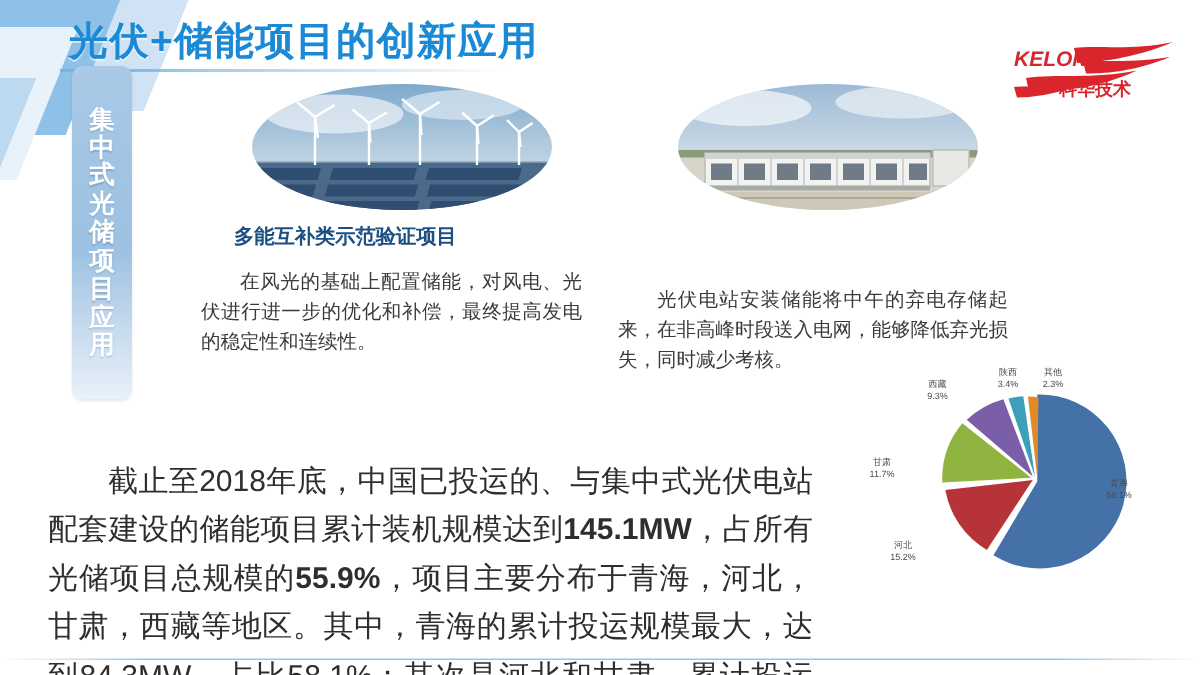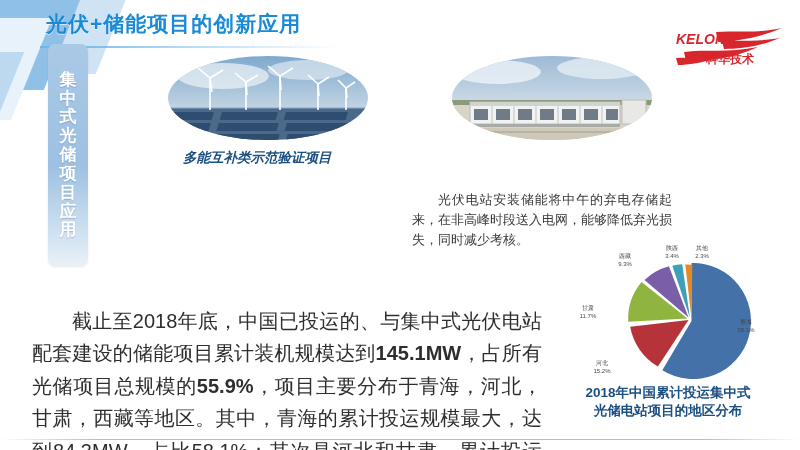--- a/index.html
+++ b/index.html
@@ -14,21 +14,21 @@
   
   .deco{position:absolute;left:0;top:0;width:150px;height:120px;overflow:hidden;pointer-events:none;}
   .deco .d1{position:absolute;left:-30px;top:-46px;width:150px;height:120px;background:#cfe3f5;transform:skewX(-22deg);}
   .deco .d2{position:absolute;left:-52px;top:-30px;width:120px;height:120px;background:#8fc0e8;transform:skewX(-22deg);}
   .deco .d3{position:absolute;left:-66px;top:18px;width:96px;height:110px;background:#e8f2fb;transform:skewX(-22deg);}
   .deco .d4{position:absolute;left:-80px;top:52px;width:86px;height:90px;background:#bcd9f0;transform:skewX(-22deg);}
 
   
   .title{
     position:absolute;left:46px;top:10px;
-    font-size:21px;font-weight:bold;color:#1b8ad6;letter-spacing:1px;
+    font-size:26px;font-weight:bold;color:#1b8ad6;letter-spacing:1px;
     text-shadow:0 1px 0 rgba(255,255,255,.6);
     white-space:nowrap;
   }
   .title-rule{position:absolute;left:40px;top:46px;width:300px;height:2px;background:linear-gradient(to right,#6fb6e8,rgba(111,182,232,0));}
 
   
   .logo{position:absolute;right:14px;top:22px;width:132px;height:46px;}
   .logo svg{display:block;}
 
   
@@ -48,21 +48,21 @@
   
   .photo{position:absolute;border-radius:4px;overflow:hidden;}
   .photo svg{display:block;}
   .photo-l{left:168px;top:56px;width:200px;height:84px;}
   .photo-r{left:452px;top:56px;width:200px;height:84px;}
 
   
   .cap-head{
     position:absolute;font-size:13.5px;font-weight:bold;color:#1c4f82;white-space:nowrap;
   }
-  .cap-head.l{left:183px;top:149px;font-style:italic;}
+  .cap-head.l{left:156px;top:149px;}
   .cap-head.r{left:448px;top:149px;}
 
   .cap-body{
     position:absolute;width:254px;font-size:13px;line-height:1.52;color:#3a3a3a;
     text-align:justify;text-justify:inter-ideograph;text-indent:2em;
   }
   .cap-body.l{left:134px;top:178px;}
   .cap-body.r{left:412px;top:190px;width:260px;}
 
   
@@ -236,20 +236,21 @@
         <rect x="170" y="44" width="24" height="24" fill="#e8e8e4" stroke="#bdbfbb"></rect>
         <rect x="0" y="72" width="200" height="12" fill="#cfc8b8"></rect>
         <g stroke="#9aa38f" stroke-width="1">
             <line x1="0" y1="76" x2="200" y2="76"></line>
           </g>
       </g>
     </svg>
   </div>
 
   <div class="cap-head l">多能互补类示范验证项目</div>
+  <div class="cap-body l">在风光的基础上配置储能，对风电、光伏进行进一步的优化和补偿，最终提高发电的稳定性和连续性。</div>
 
   <div class="cap-body r">光伏电站安装储能将中午的弃电存储起来，在非高峰时段送入电网，能够降低弃光损失，同时减少考核。</div>
 
   <div class="para">
     <span>截止至2018年底，中国已投运的、与集中式光伏电站配套建设的储能项目累计装机规模达到</span><b>145.1MW</b><span>，占所有光储项目总规模的</span><b>55.9%</b><span>，项目主要分布于青海，河北，甘肃，西藏等地区。其中，青海的累计投运规模最大，达到84.3MW，占比58.1%；其次是河北和甘肃，累计投运规模分别为22.0MW和17.0MW</span>
   </div>
 
   <div class="chartwrap">
     <svg width="256" height="150" viewBox="0 0 256 150" xmlns="http://www.w3.org/2000/svg">
 
@@ -277,19 +278,15 @@
         <text x="85" y="18">西藏</text>
         <text x="85" y="26">9.3%</text>
         <text x="132" y="10">陕西</text>
         <text x="132" y="18">3.4%</text>
         <text x="162" y="10">其他</text>
         <text x="162" y="18">2.3%</text>
       </g>
     </svg>
   </div>
 
-  <div class="chart-cap">
-    <div>2018年中国累计投运集中式</div>
-    <div>光储电站项目的地区分布</div>
-  </div>
 
   <div class="footrule"></div>
 </div>
 
 </body></html>

